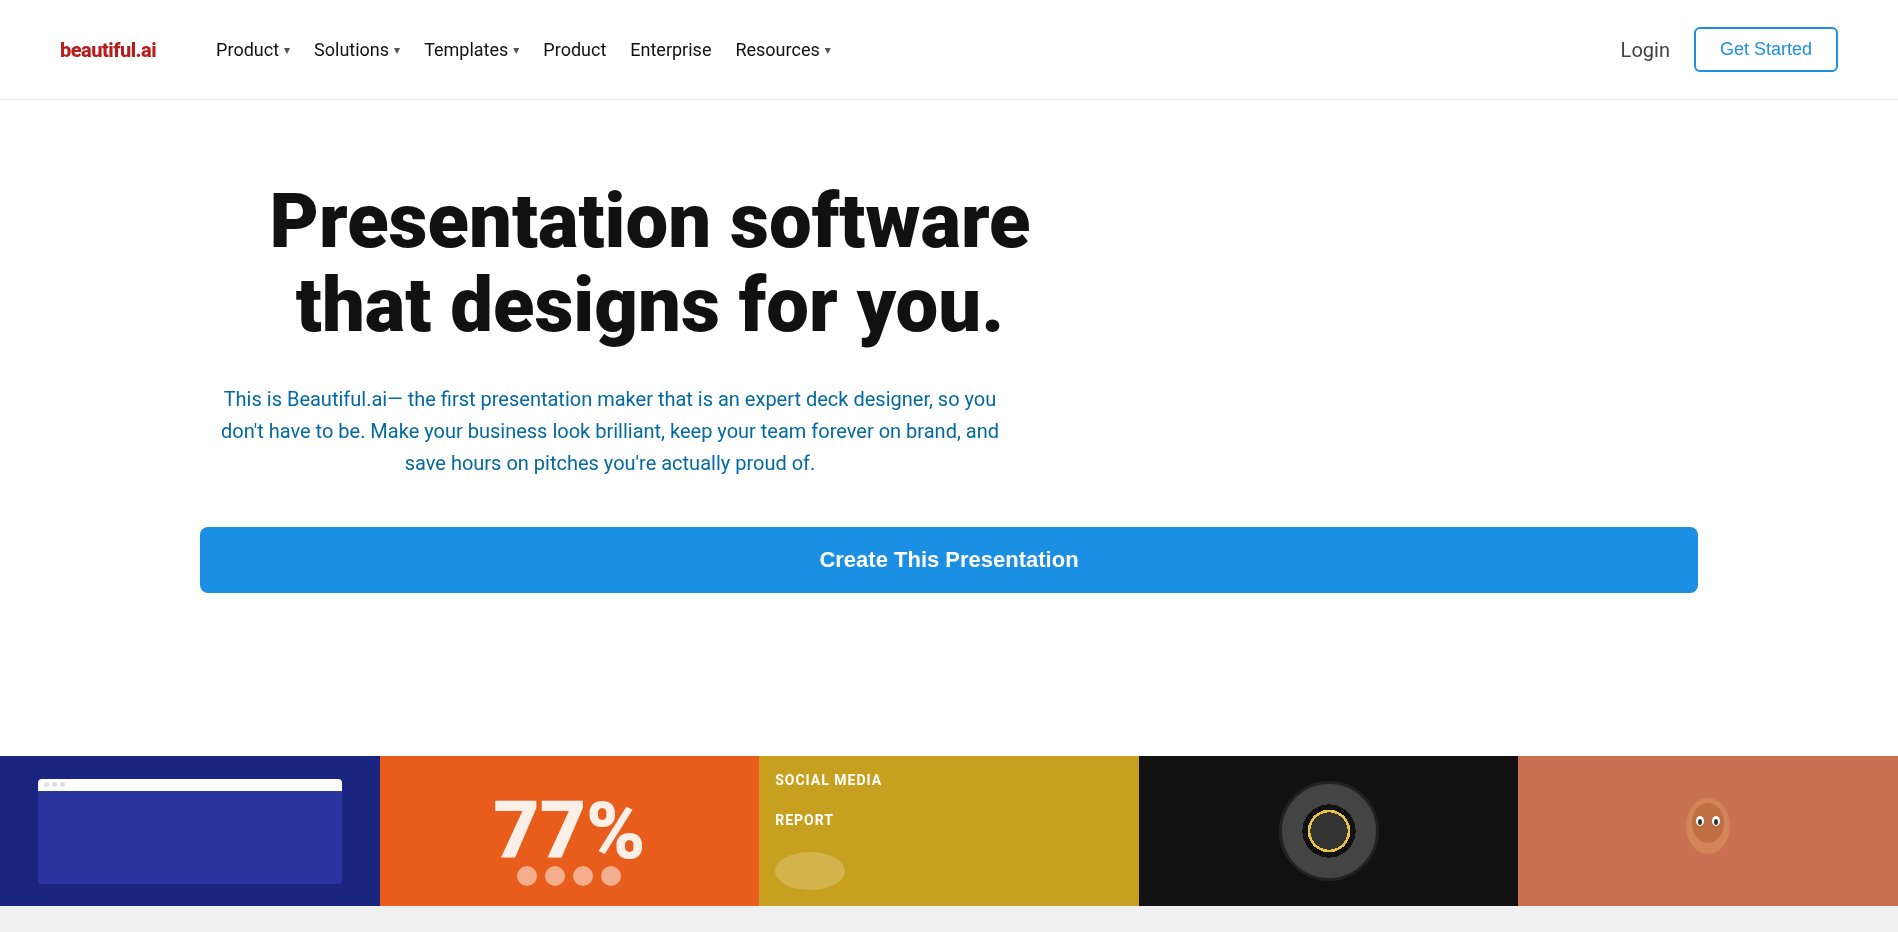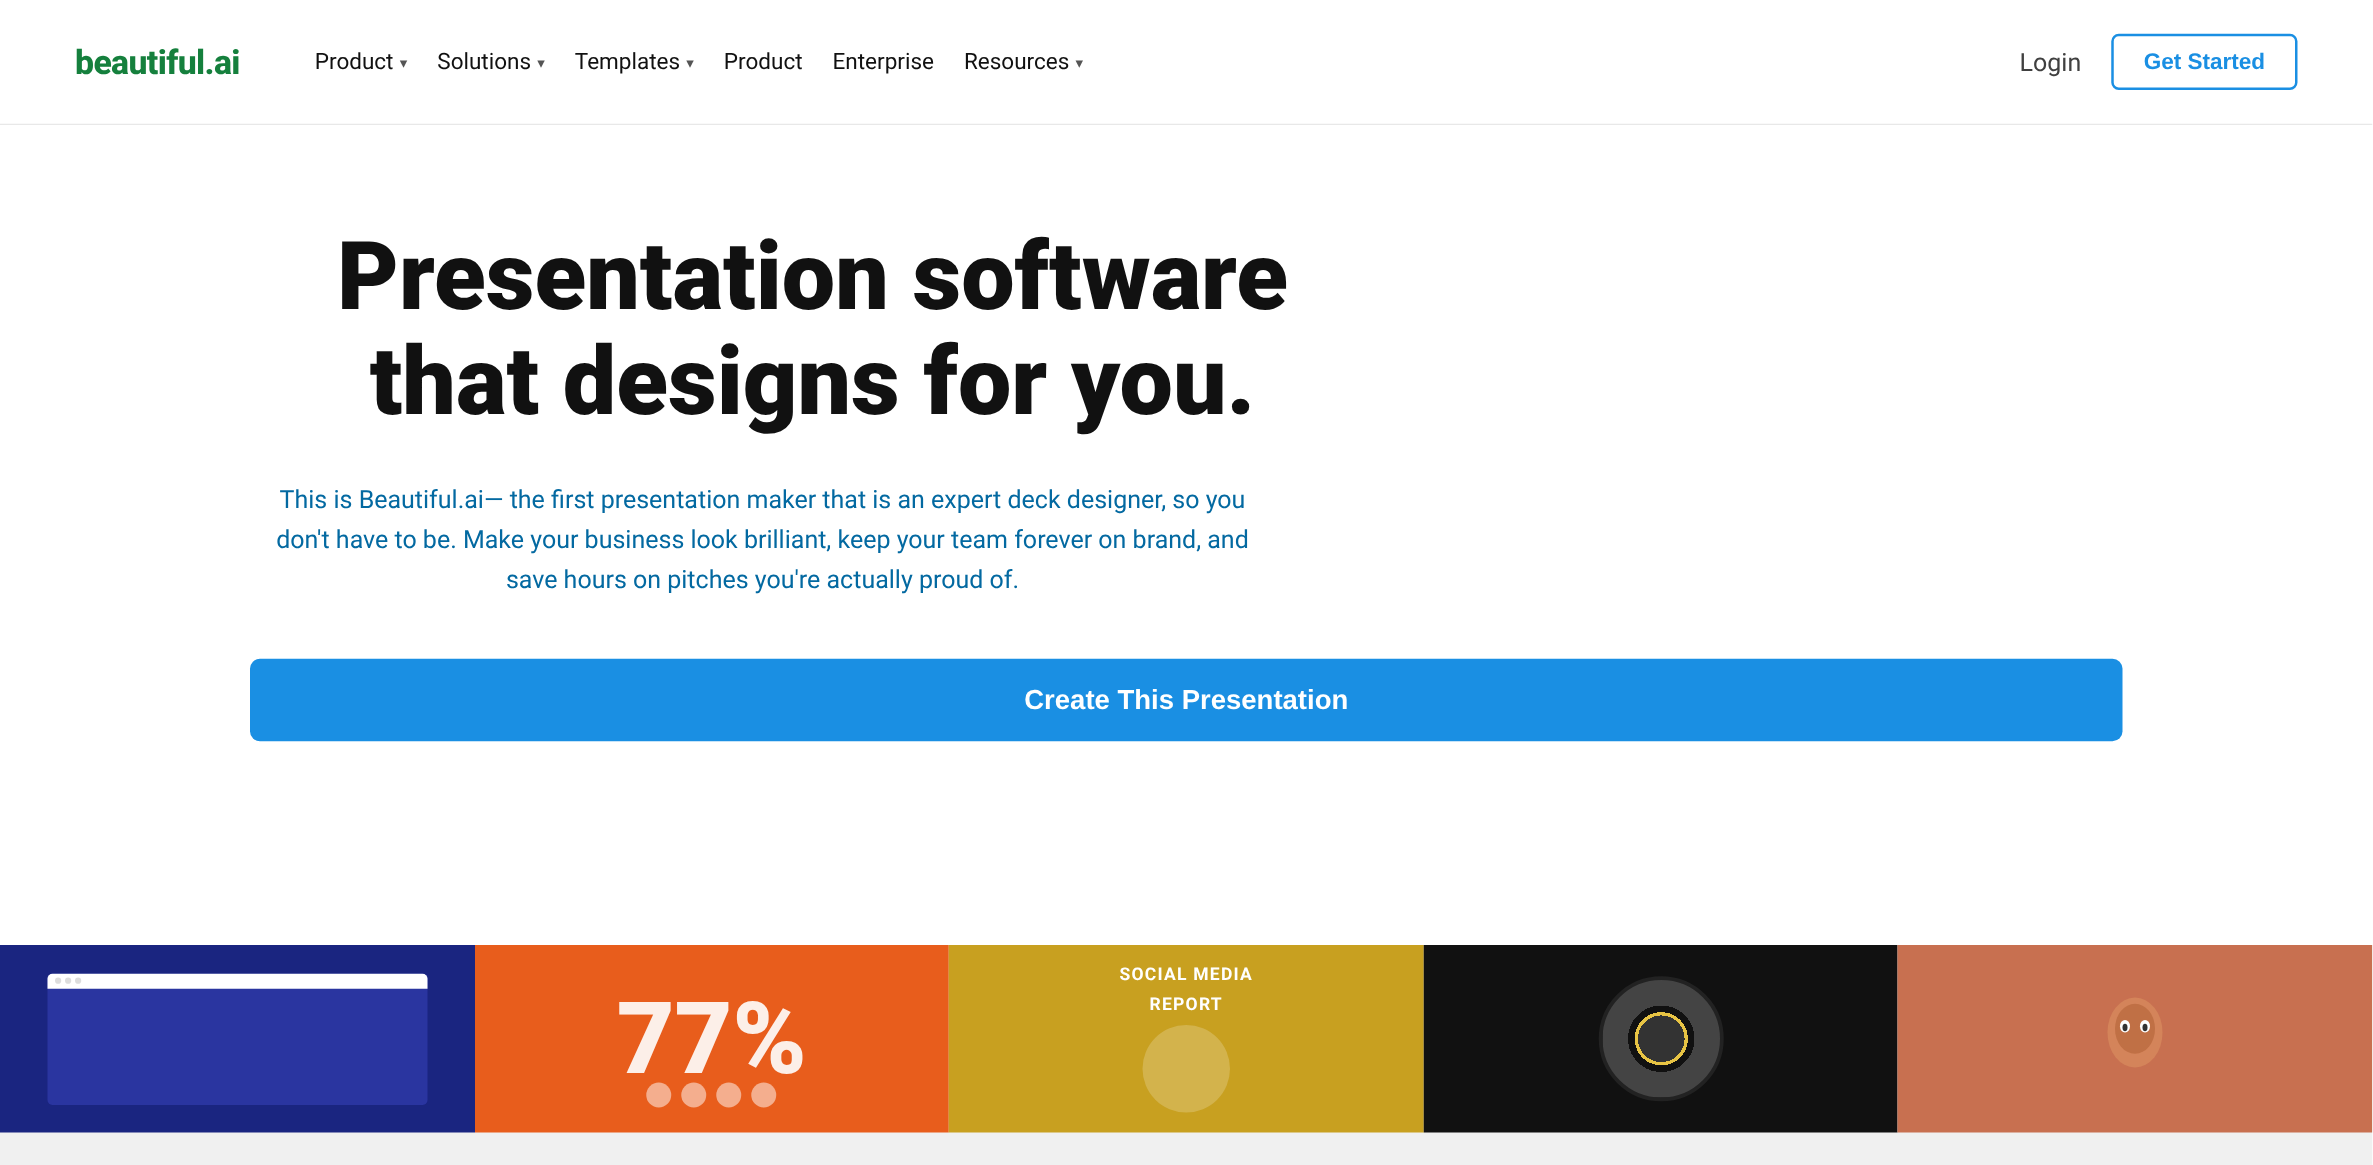--- a/index.html
+++ b/index.html
@@ -28,23 +28,23 @@
       background: #fff;
     }
 
     .nav-left {
       display: flex;
       align-items: center;
       gap: 48px;
     }
 
     .logo {
-      font-size: 27px;
+      font-size: 20px;
       font-weight: 800;
-      color: #15803d;
+      color: #b91c1c;
       white-space: nowrap;
       letter-spacing: -0.5px;
     }
 
     .nav-links {
       display: flex;
       align-items: center;
       gap: 0;
       list-style: none;
     }
@@ -75,21 +75,21 @@
     .login-link {
       font-size: 20px;
       color: #404040;
       text-decoration: none;
       font-weight: 400;
       margin-left: 24px;
     }
 
     .get-started-btn {
       font-size: 18px;
-      font-weight: 700;
+      font-weight: 400;
       color: #1a8fe3;
       border: 2px solid #1a8fe3;
       background: #fff;
       padding: 10px 24px;
       border-radius: 6px;
       cursor: pointer;
       white-space: nowrap;
     }
 
     
@@ -224,24 +224,23 @@
 
     .preview-card-3 {
       background: #c8a020;
     }
 
     .preview-card-3-content {
       width: 100%;
       height: 100%;
       display: flex;
       flex-direction: column;
-      align-items: center;
       justify-content: flex-start;
       padding: 16px;
-      gap: 8px;
+      gap: 24px;
     }
 
     .social-media-label {
       font-size: 14px;
       font-weight: 700;
       color: #fff;
       letter-spacing: 1px;
       text-transform: uppercase;
     }
 

